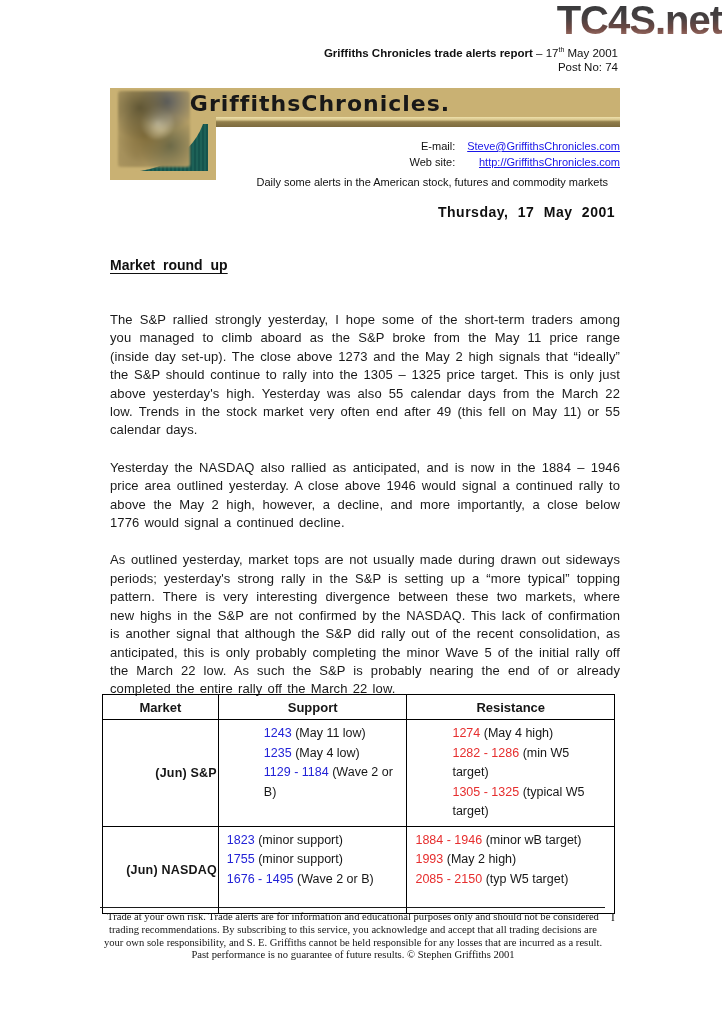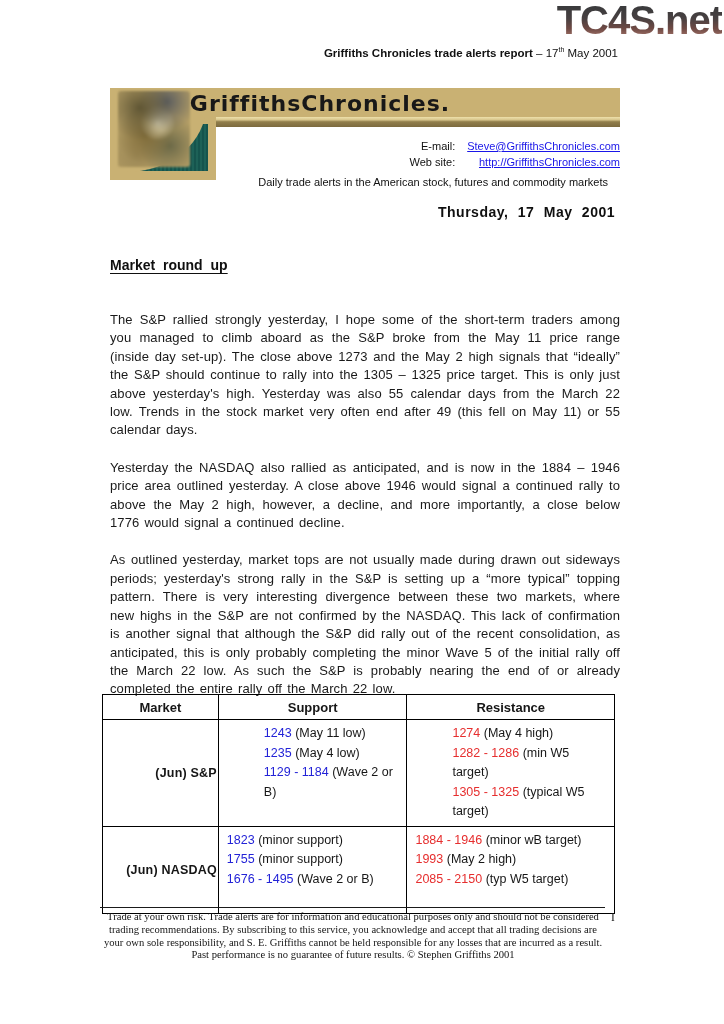--- a/index.html
+++ b/index.html
@@ -94,20 +94,21 @@
 </style>
 </head>
 <body>
 
 <div class="page">
 
   <div class="tc4s">TC4S.net</div>
 
   <div class="hdr">
     <div><span class="b">Griffiths Chronicles trade alerts report</span><span> – 17</span><sup>th</sup><span> May 2001</span></div>
+    <div>Post No: 74</div>
   </div>
 
   <div class="banner">
     <div class="banner-bar"></div>
     <div class="divider"></div>
     <div class="banner-leftcol">
       <div class="teal"></div>
       <div class="tanblob">
         <div class="collage"></div>
       </div>
@@ -115,21 +116,21 @@
     <div class="banner-title">GriffithsChronicles.</div>
   </div>
 
   <div class="contact">
     <span class="clabel">E-mail:</span>
     <a class="clink" href="#">Steve@GriffithsChronicles.com</a>
     <span class="clabel">Web site:</span>
     <a class="clink" href="#">http://GriffithsChronicles.com</a>
   </div>
 
-  <div class="tagline">Daily trade alerts in the American stock, futures and commodity markets</div>
+  <div class="tagline">Daily some alerts in the American stock, futures and commodity markets</div>
 
   <div class="dateline">Thursday, 17 May 2001</div>
 
   <div class="heading">Market round up</div>
 
   <div class="paras">
       <p class="para">The S&amp;P rallied strongly yesterday, I hope some of the short-term traders among you managed to climb aboard as the S&amp;P broke from the May 11 price range (inside day set-up). The close above 1273 and the May 2 high signals that “ideally” the S&amp;P should continue to rally into the 1305 – 1325 price target. This is only just above yesterday's high. Yesterday was also 55 calendar days from the March 22 low. Trends in the stock market very often end after 49 (this fell on May 11) or 55 calendar days.</p>
       <p class="para">Yesterday the NASDAQ also rallied as anticipated, and is now in the 1884 – 1946 price area outlined yesterday.  A close above 1946  would signal a continued rally to above the May 2 high, however, a decline, and more importantly, a close below 1776 would signal a continued decline.</p>
       <p class="para">As outlined yesterday, market tops are not usually made during drawn out sideways periods; yesterday's strong rally in the S&amp;P is setting up a “more typical” topping pattern. There is very interesting divergence between these two markets, where new highs in the S&amp;P are not confirmed by the NASDAQ. This lack of confirmation is another signal that although the S&amp;P did rally out of the recent consolidation, as anticipated, this is only probably completing the minor Wave 5 of the initial rally off the March 22 low. As such the S&amp;P is probably nearing the end of or already completed the entire rally off the March 22 low.</p>
     </div>

